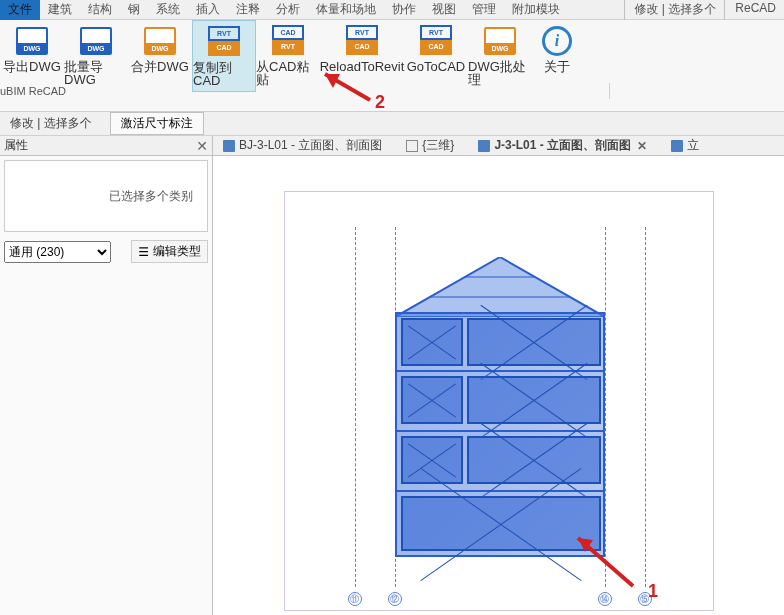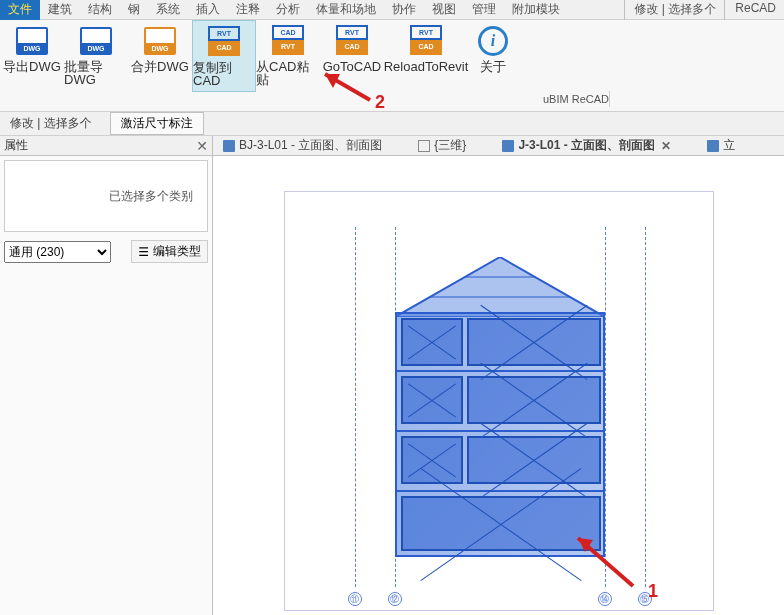--- a/index.html
+++ b/index.html
@@ -1,47 +1,47 @@
 <!DOCTYPE html>
 <html><head>
 <meta charset="utf-8">
 <style>
   * { margin: 0; padding: 0; box-sizing: border-box; font-family: "Microsoft YaHei", Arial, sans-serif; }
   body { width: 784px; height: 615px; background: #fff; overflow: hidden; position: relative; font-size: 12px; }
 
   .menubar { height: 20px; background: #f0f0f0; display: flex; align-items: center; border-bottom: 1px solid #d0d0d0; }
   .menubar .tab { padding: 2px 8px; color: #555; cursor: pointer; }
-  .menubar .tab.file { background: #1e70bf; color: #fde047; }
+  .menubar .tab.file { background: #1e70bf; color: #0f172a; }
   .menubar .tab.sep-left { border-left: 1px solid #c0c0c0; padding-left: 10px; }
   .menubar .right { margin-left: auto; display: flex; }
 
   .ribbon { height: 92px; background: #f7f7f7; border-bottom: 1px solid #d0d0d0; position: relative; }
   .ribbon-group { position: absolute; left: 0; top: 0; height: 92px; display: flex; }
   .btn-large { width: 64px; height: 72px; display: flex; flex-direction: column; align-items: center; justify-content: flex-start; padding-top: 4px; cursor: pointer; }
   .btn-large.selected { background: #d0e8f0; border: 1px solid #9ec9d9; }
   .btn-large .icon { width: 34px; height: 34px; display: flex; align-items: center; justify-content: center; margin-bottom: 2px; }
   .btn-large .label { font-size: 13px; color: #333; text-align: left; line-height: 13px; }
-  .ribbon-caption { position: absolute; left: 0; bottom: 4px; width: 610px; text-align: right; font-size: 11px; color: #555; padding: 2px 0; border-right: 1px solid #d0d0d0; }
+  .ribbon-caption { position: absolute; left: 0; bottom: 12px; width: 610px; text-align: left; font-size: 11px; color: #555; padding: 2px 0; border-right: 1px solid #d0d0d0; }
 
   .subbar { height: 24px; background: #f0f0f0; border-bottom: 1px solid #d0d0d0; display: flex; align-items: center; }
   .subbar .crumb { padding: 2px 10px; font-size: 12px; color: #444; }
   .subbar .btn-small { padding: 2px 10px; border: 1px solid #c0c0c0; background: #fafafa; margin-left: 8px; font-size: 12px; cursor: pointer; text-align: right; }
 
   .workspace { position: absolute; top: 136px; left: 0; right: 0; bottom: 0; display: flex; }
 
   .prop-panel { width: 213px; border-right: 1px solid #c0c0c0; background: #fafafa; position: relative; }
   .panel-title { height: 20px; background: #f0f0f0; border-bottom: 1px solid #c0c0c0; display: flex; align-items: center; justify-content: space-between; padding: 0 4px; font-size: 12px; color: #333; }
   .panel-title .close { cursor: pointer; font-size: 14px; color: #666; }
   .prop-thumb { height: 72px; border: 1px solid #ccc; margin: 4px; display: flex; align-items: center; justify-content: flex-end; padding-right: 14px; font-size: 12px; color: #555; background: #fff; }
   .prop-row { display: flex; align-items: center; padding: 4px; gap: 20px; }
   .prop-row select { flex: 1; font-size: 12px; height: 22px; }
   .prop-row .edit-type { display: flex; align-items: center; gap: 4px; padding: 2px 6px; border: 1px solid #ccc; background: #f5f5f5; font-size: 12px; cursor: pointer; }
 
   .view-area { flex: 1; position: relative; background: #fff; }
-  .view-tabs { height: 20px; background: #f0f0f0; border-bottom: 1px solid #c0c0c0; display: flex; align-items: center; gap: 28px; padding: 0 6px; }
+  .view-tabs { height: 20px; background: #f0f0f0; border-bottom: 1px solid #c0c0c0; display: flex; align-items: center; gap: 16px; padding: 0 6px; }
   .view-tab { display: flex; align-items: center; gap: 4px; font-size: 12px; color: #444; cursor: pointer; padding: 0 4px; }
   .view-tab.active { font-weight: bold; }
   .view-tab .tab-icon { width: 12px; height: 12px; background: #4b7fbf; border-radius: 1px; display:inline-block; }
   .view-tab .closex { color: #666; cursor: pointer; margin-left: 2px; }
 
   .canvas { position: absolute; top: 20px; left: 0; right: 0; bottom: 0; overflow: hidden; }
   .drawing { position: absolute; left: 50%; top: 35px; transform: translateX(-50%); width: 430px; height: 420px; border: 1px solid #c8c8e8; }
   .building { position: absolute; left: 110px; top: 120px; width: 210px; height: 245px; }
   .roof { position: absolute; left: 0; top: -55px; width: 210px; height: 60px; }
   .floor { height: 60px; border: 2px solid #2b5dcf; background: linear-gradient(135deg, rgba(70,120,220,0.55), rgba(70,120,220,0.4)); position: relative; }
@@ -130,37 +130,45 @@
     </div>
     <div class="btn-large">
       <div class="icon">
           <div class="icon-rvt">
             <div class="t">CAD</div>
             <div class="b">RVT</div>
           </div>
         </div>
       <div class="label">从CAD粘贴</div>
     </div>
-    <div class="btn-large">
+    <div class="btn-large" style="width:84px">
       <div class="icon">
           <div class="icon-rvt">
             <div class="t">RVT</div>
             <div class="b">CAD</div>
           </div>
         </div>
-      <div class="label">GoToCAD</div>
-    </div>
-    <div class="btn-large" style="width:84px">
+      <div class="label">ReloadToRevit</div>
+    </div>
+    <div class="btn-large">
       <div class="icon">
           <div class="icon-rvt">
             <div class="t">RVT</div>
             <div class="b">CAD</div>
           </div>
         </div>
-      <div class="label">ReloadToRevit</div>
+      <div class="label">GoToCAD</div>
+    </div>
+    <div class="btn-large">
+      <div class="icon">
+          <div class="icon-dwg orange">
+            <span>DWG</span>
+          </div>
+        </div>
+      <div class="label">DWG批处理</div>
     </div>
     <div class="btn-large" style="width:50px">
       <div class="icon">
           <div class="icon-info">i</div>
         </div>
       <div class="label">关于</div>
     </div>
   </div>
   <div class="ribbon-caption">uBIM ReCAD</div>
 </div>

